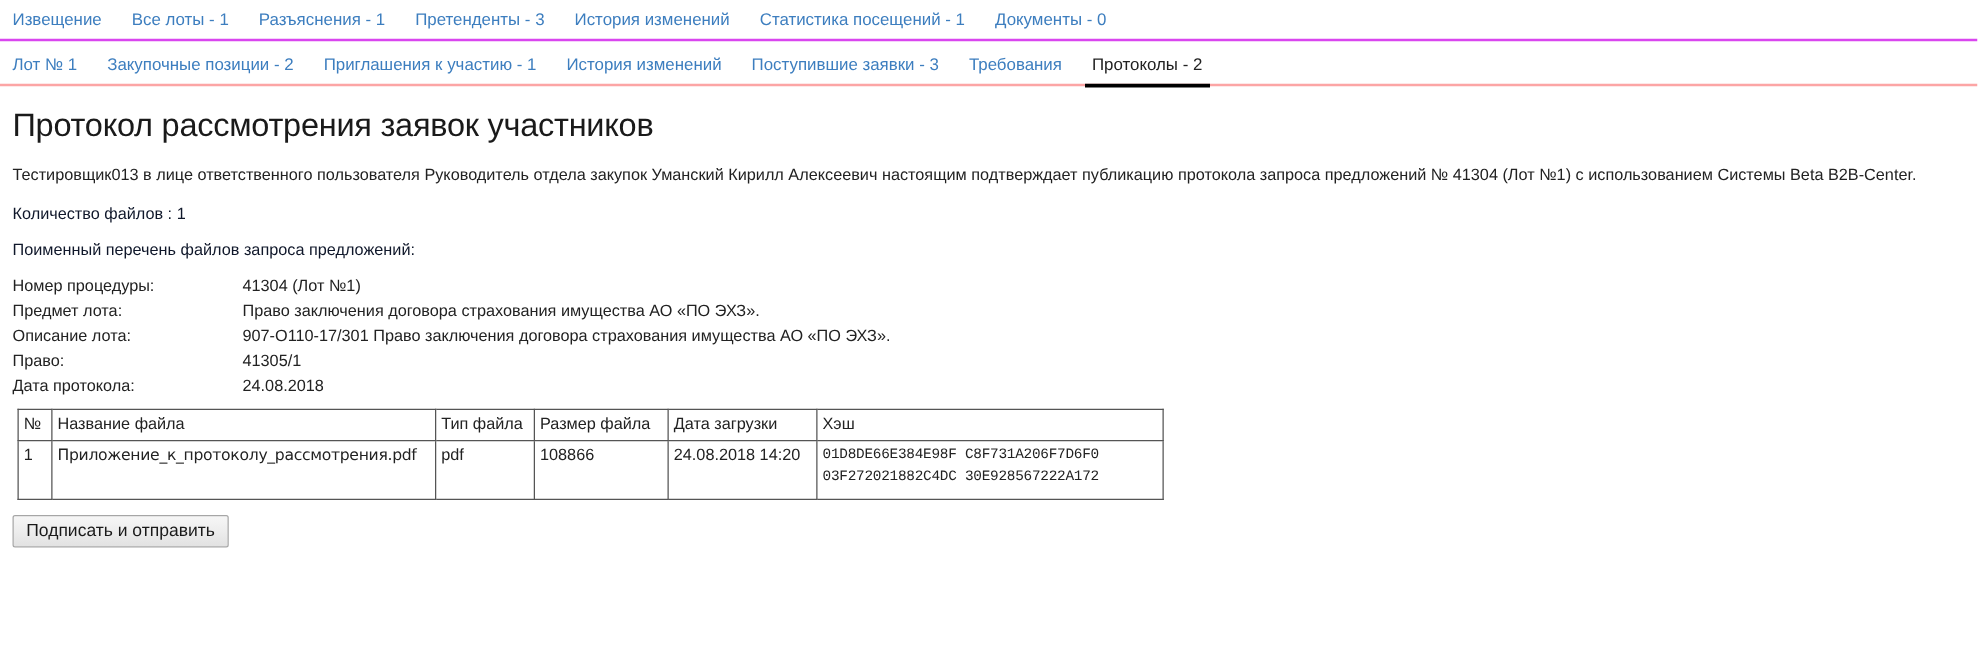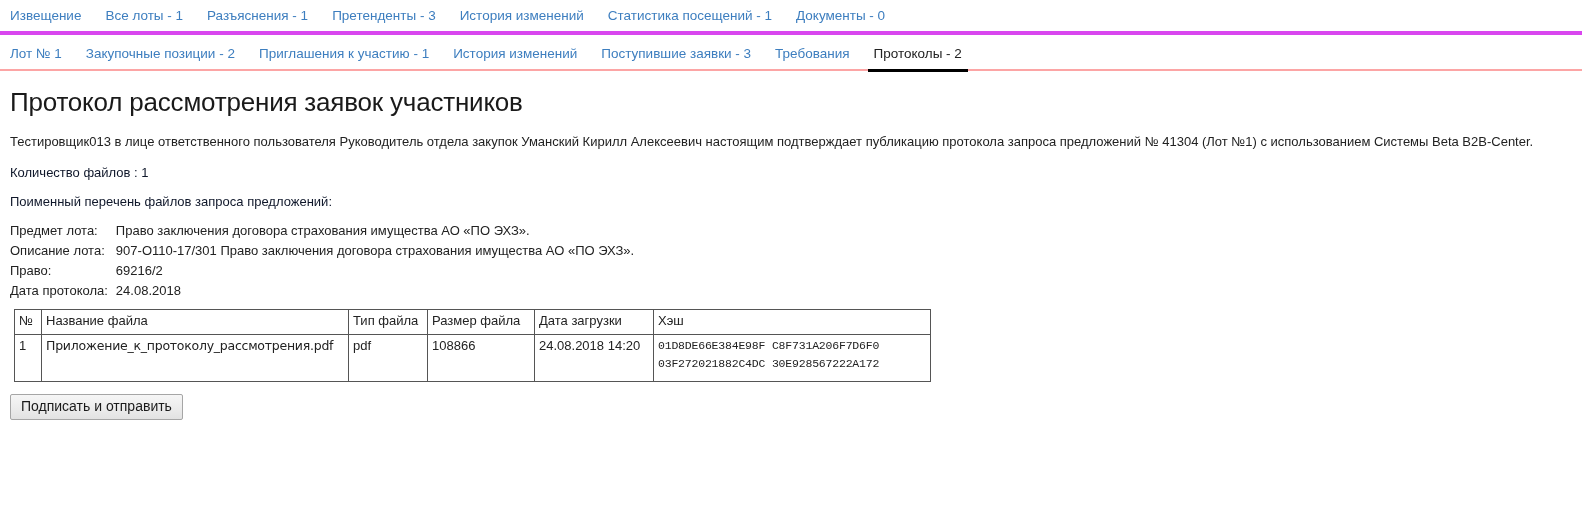--- a/index.html
+++ b/index.html
@@ -20,21 +20,21 @@
 
   
   .nav-row {
     position: relative;
     padding: 0 0 0 10px;
     white-space: nowrap;
   }
   .nav-row-1 {
     height: 31px;
     line-height: 31px;
-    border-bottom: 4px solid #d946ef;
+    border-bottom: 2px solid #d946ef;
   }
   .nav-row-2 {
     height: 31px;
     line-height: 31px;
     border-bottom: 2px solid #fca5a5;
     margin-top: 3px;
   }
   .nav-link {
     display: inline-block;
     color: #3d7ebf;
@@ -171,30 +171,34 @@
 
   <p class="intro">Тестировщик013 в лице ответственного пользователя Руководитель отдела закупок Уманский Кирилл Алексеевич настоящим подтверждает публикацию протокола запроса предложений № 41304 (Лот №1) с использованием Системы Beta B2B-Center.</p>
 
   <p class="line">Количество файлов : 1</p>
 
   <p class="line">Поименный перечень файлов запроса предложений:</p>
 
   <table class="fields">
     <tbody>
       <tr>
+        <td class="label" style="width:176px">Номер процедуры:</td>
+        <td class="value">41304 (Лот №1)</td>
+      </tr>
+      <tr>
         <td class="label">Предмет лота:</td>
         <td class="value">Право заключения договора страхования имущества АО «ПО ЭХЗ».</td>
       </tr>
       <tr>
         <td class="label">Описание лота:</td>
         <td class="value">907-О110-17/301 Право заключения договора страхования имущества АО «ПО ЭХЗ».</td>
       </tr>
       <tr>
         <td class="label">Право:</td>
-        <td class="value">69216/2</td>
+        <td class="value">41305/1</td>
       </tr>
       <tr>
         <td class="label">Дата протокола:</td>
         <td class="value">24.08.2018</td>
       </tr>
     </tbody>
   </table>
 
   <table class="files">
     <thead>

